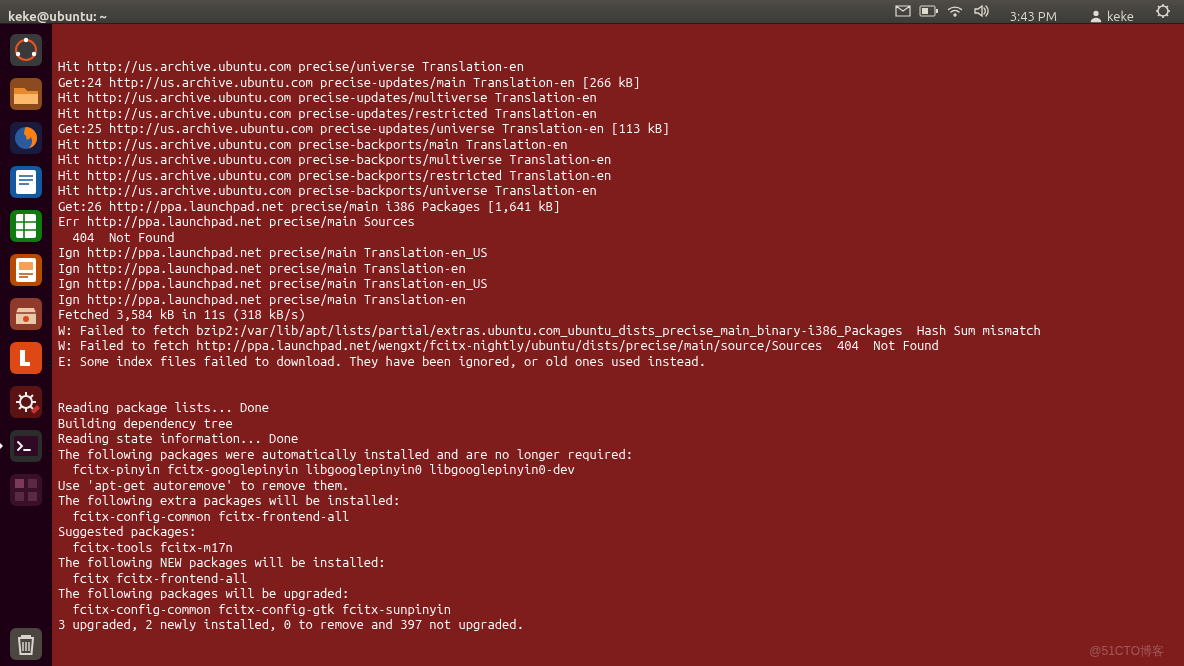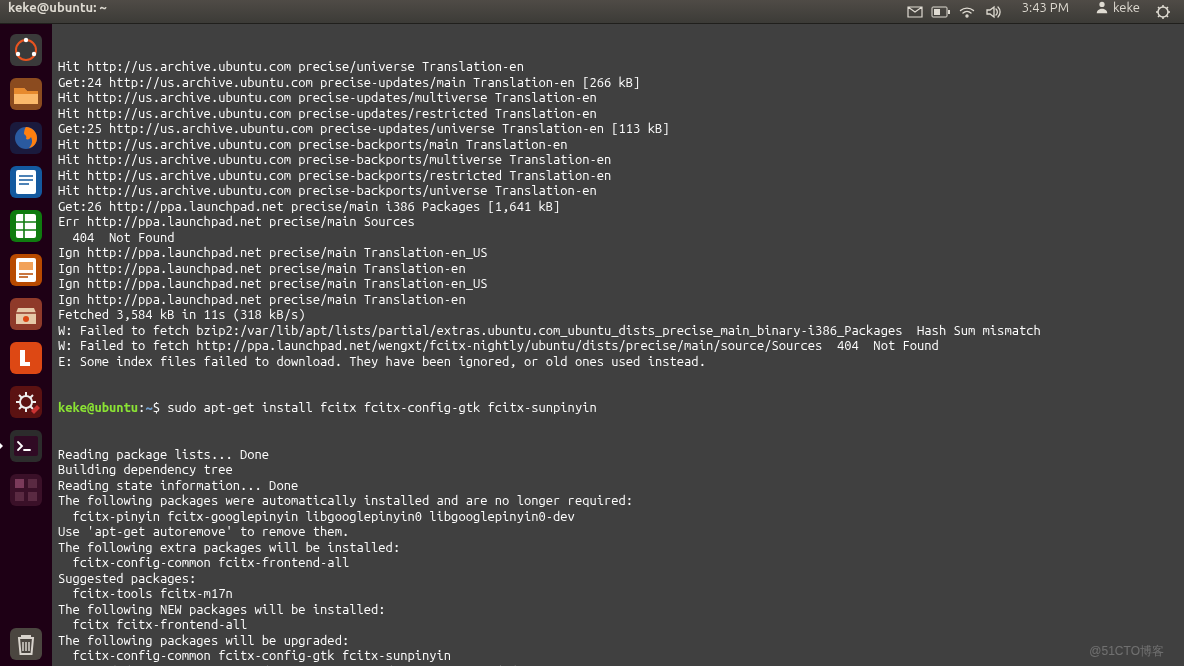--- a/index.html
+++ b/index.html
@@ -1,35 +1,35 @@
 <!DOCTYPE html>
 <html><head>
 <meta charset="utf-8">
 <style>
   * { margin: 0; padding: 0; box-sizing: border-box; }
   html, body { width: 1184px; height: 666px; overflow: hidden; font-family: "Ubuntu", "DejaVu Sans", sans-serif; background: #2c001e; }
   
   
-  .top-panel { position: absolute; top: 0; left: 0; right: 0; height: 24px; background: linear-gradient(to bottom, #4f4b46 0%, #3c3b37 100%); display: flex; align-items: flex-start; color: #dfdbd2; font-size: 13px; padding: 0 8px; z-index: 100; border-bottom: 1px solid #201f1c; }
+  .top-panel { position: absolute; top: 0; left: 0; right: 0; height: 24px; background: linear-gradient(to bottom, #4f4b46 0%, #3c3b37 100%); display: flex; align-items: flex-end; color: #dfdbd2; font-size: 13px; padding: 0 8px; z-index: 100; border-bottom: 1px solid #201f1c; }
   .top-panel .title { font-weight: bold; }
   .top-panel .spacer { flex: 1; }
   .top-panel .indicator { display: inline-flex; align-items: center; justify-content: center; width: 26px; height: 24px; cursor: pointer; }
   .top-panel .clock { margin: 0 16px; }
-  .top-panel .username { margin: 0 10px; display: inline-flex; align-items: center; gap: 4px; }
+  .top-panel .username { margin: 0 16px; display: inline-flex; align-items: center; gap: 4px; }
   .top-panel svg { fill: #dfdbd2; }
   
   
   .launcher { position: absolute; top: 24px; left: 0; bottom: 0; width: 52px; background: rgba(20, 0, 14, 0.55); display: flex; flex-direction: column; align-items: center; padding-top: 4px; gap: 4px; z-index: 50; }
   .launcher-item { width: 44px; height: 44px; border-radius: 4px; display: flex; align-items: center; justify-content: center; cursor: pointer; position: relative; }
   .launcher-item.active::before { content: ""; position: absolute; left: -6px; top: 50%; transform: translateY(-50%); width: 0; height: 0; border-top: 5px solid transparent; border-bottom: 5px solid transparent; border-left: 5px solid #fff; }
   .launcher-item svg { width: 40px; height: 40px; }
   .launcher-spacer { flex: 1; }
   
   
-  .terminal { position: absolute; top: 24px; left: 52px; right: 0; bottom: 0; background: #404040; color: #ffffff; font-family: "Ubuntu Mono", "DejaVu Sans Mono", monospace; font-size: 13px; line-height: 15.5px; padding: 4px 6px; white-space: pre; overflow: hidden; }
+  .terminal { position: absolute; top: 24px; left: 52px; right: 0; bottom: 0; background: #7f1d1d; color: #ffffff; font-family: "Ubuntu Mono", "DejaVu Sans Mono", monospace; font-size: 13px; line-height: 15.5px; padding: 4px 6px; white-space: pre; overflow: hidden; }
   .terminal .line { white-space: pre; }
   .prompt-user { color: #8ae234; font-weight: bold; }
   .prompt-path { color: #729fcf; font-weight: bold; }
   .prompt-sep  { color: #ffffff; }
   
   .watermark { position: absolute; right: 20px; bottom: 6px; color: rgba(255,255,255,0.25); font-size: 12px; font-family: sans-serif; z-index: 200; }
 </style>
 </head>
 <body>
 
@@ -165,17 +165,16 @@
     <svg viewBox="0 0 40 40">
         <rect x="4" y="4" width="32" height="32" rx="6" fill="#4b4640"></rect>
         <path d="M13 14h14l-1.5 16h-11zM16 14v-2h8v2" fill="none" stroke="#d8d3cc" stroke-width="2"></path>
         <path d="M17 18v9M20 18v9M23 18v9" stroke="#d8d3cc" stroke-width="1.5"></path>
       </svg>
   </div>
 </div>
 
 <div class="terminal">
   <div id="term-before"><div class="line">Hit http://us.archive.ubuntu.com precise/universe Translation-en</div><div class="line">Get:24 http://us.archive.ubuntu.com precise-updates/main Translation-en [266 kB]</div><div class="line">Hit http://us.archive.ubuntu.com precise-updates/multiverse Translation-en</div><div class="line">Hit http://us.archive.ubuntu.com precise-updates/restricted Translation-en</div><div class="line">Get:25 http://us.archive.ubuntu.com precise-updates/universe Translation-en [113 kB]</div><div class="line">Hit http://us.archive.ubuntu.com precise-backports/main Translation-en</div><div class="line">Hit http://us.archive.ubuntu.com precise-backports/multiverse Translation-en</div><div class="line">Hit http://us.archive.ubuntu.com precise-backports/restricted Translation-en</div><div class="line">Hit http://us.archive.ubuntu.com precise-backports/universe Translation-en</div><div class="line">Get:26 http://ppa.launchpad.net precise/main i386 Packages [1,641 kB]</div><div class="line">Err http://ppa.launchpad.net precise/main Sources</div><div class="line">  404  Not Found</div><div class="line">Ign http://ppa.launchpad.net precise/main Translation-en_US</div><div class="line">Ign http://ppa.launchpad.net precise/main Translation-en</div><div class="line">Ign http://ppa.launchpad.net precise/main Translation-en_US</div><div class="line">Ign http://ppa.launchpad.net precise/main Translation-en</div><div class="line">Fetched 3,584 kB in 11s (318 kB/s)</div><div class="line">W: Failed to fetch bzip2:/var/lib/apt/lists/partial/extras.ubuntu.com_ubuntu_dists_precise_main_binary-i386_Packages  Hash Sum mismatch</div><div class="line"></div><div class="line">W: Failed to fetch http://ppa.launchpad.net/wengxt/fcitx-nightly/ubuntu/dists/precise/main/source/Sources  404  Not Found</div><div class="line"></div><div class="line">E: Some index files failed to download. They have been ignored, or old ones used instead.</div></div>
-  <div class="line"><span class="prompt-user">keke@ubuntu</span><span class="prompt-sep">:</span><span class="prompt-path">~</span><span class="prompt-sep">$ </span><span>sudo apt-get install fcitx fcitx-config-gtk fcitx-sunpinyin</span></div>
   <div id="term-after"><div class="line">Reading package lists... Done</div><div class="line">Building dependency tree       </div><div class="line">Reading state information... Done</div><div class="line">The following packages were automatically installed and are no longer required:</div><div class="line">  fcitx-pinyin fcitx-googlepinyin libgooglepinyin0 libgooglepinyin0-dev</div><div class="line">Use 'apt-get autoremove' to remove them.</div><div class="line">The following extra packages will be installed:</div><div class="line">  fcitx-config-common fcitx-frontend-all</div><div class="line">Suggested packages:</div><div class="line">  fcitx-tools fcitx-m17n</div><div class="line">The following NEW packages will be installed:</div><div class="line">  fcitx fcitx-frontend-all</div><div class="line">The following packages will be upgraded:</div><div class="line">  fcitx-config-common fcitx-config-gtk fcitx-sunpinyin</div><div class="line">3 upgraded, 2 newly installed, 0 to remove and 397 not upgraded.</div></div>
 </div>
 
 <div class="watermark">@51CTO博客</div>
 
 </body></html>

